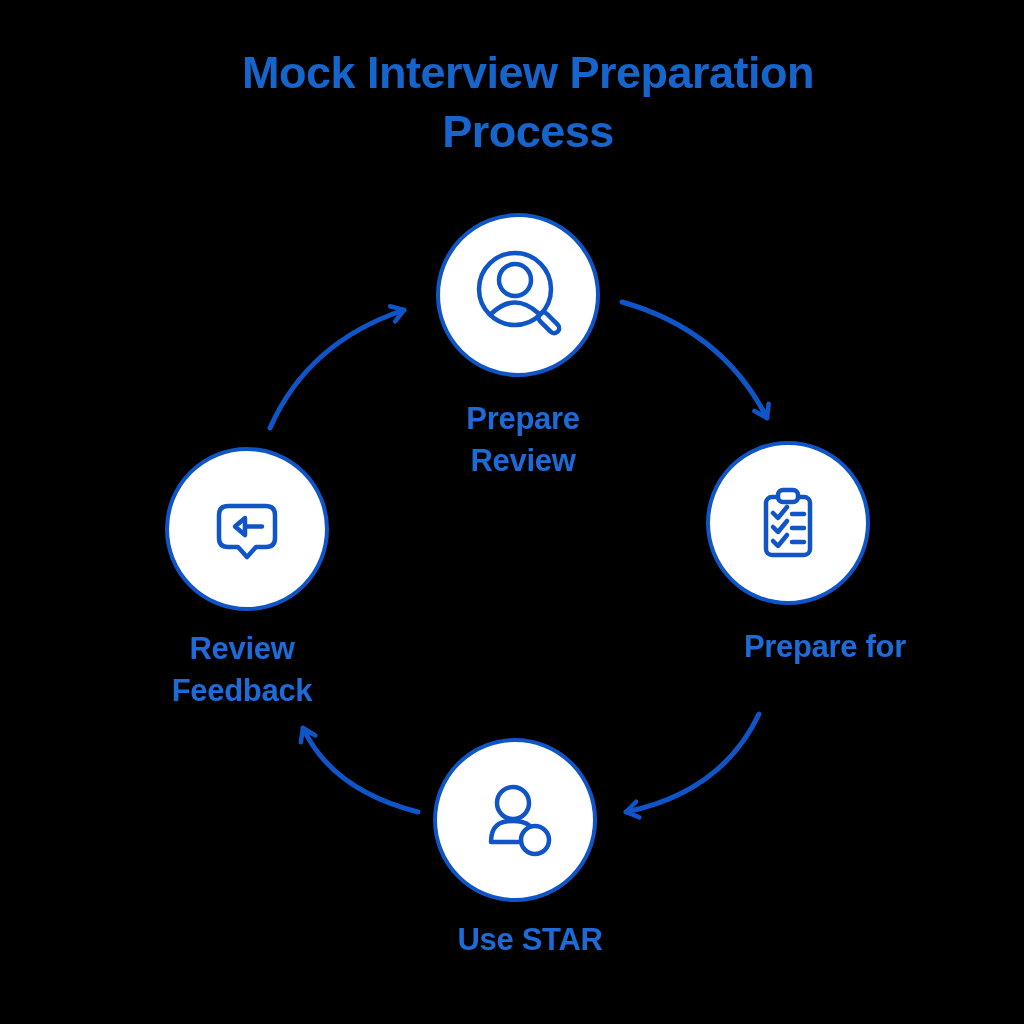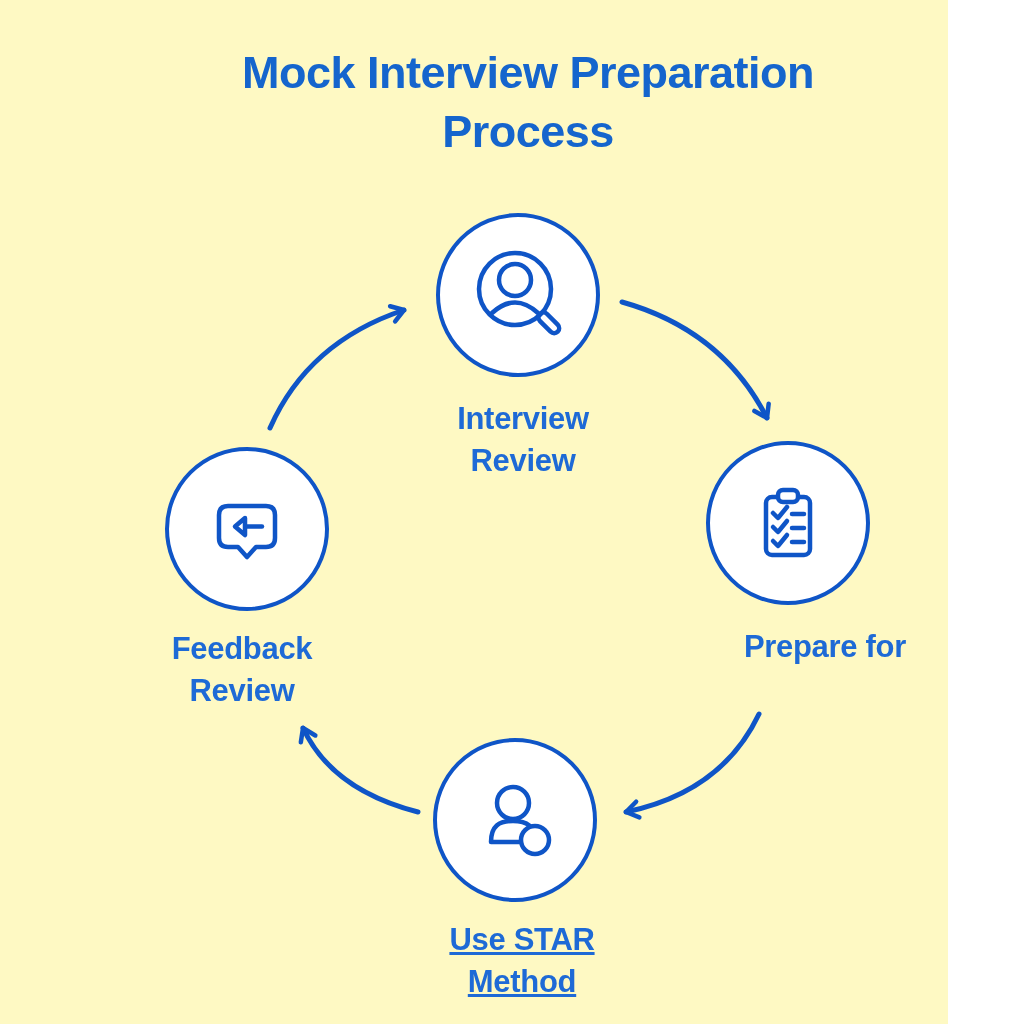--- a/index.html
+++ b/index.html
@@ -1,20 +1,20 @@
 <!DOCTYPE html>
 <html><head>
 <meta charset="utf-8">
 <style>
   html, body { margin: 0; padding: 0; background: #ffffff; }
   .canvas {
     position: relative;
-    width: 948px;
+    width: 1024px;
     height: 1024px;
-    background: #fef9c3;
+    background: #000000;
     overflow: hidden;
     font-family: "Liberation Sans", sans-serif;
   }
   .title {
     position: absolute;
     left: 32px;
     top: 44px;
     width: 992px;
     text-align: center;
     font-size: 45px;
@@ -99,21 +99,21 @@
 
   <div class="node-circle" style="left:436px; top:213px;">
     <svg width="96" height="96" viewBox="0 0 96 96">
       <circle class="icon-stroke" cx="45" cy="42" r="36"></circle>
       <circle class="icon-stroke" cx="45" cy="33" r="16"></circle>
       <path class="icon-stroke" d="M22,66 Q45,45 68,66"></path>
       <rect class="icon-stroke" x="70" y="62" width="25" height="10" rx="5" transform="rotate(45 70 67)"></rect>
     </svg>
   </div>
   <div class="node-label" style="left:393px; top:398px;">
-    <span>Interview</span>
+    <span>Prepare</span>
     <span>Review</span>
   </div>
 
   <div class="node-circle" style="left:706px; top:441px;">
     <svg width="96" height="96" viewBox="0 0 96 96">
       <rect class="icon-stroke" x="26" y="22" width="44" height="58" rx="6"></rect>
       <rect class="icon-stroke-filled" x="38" y="15" width="20" height="12" rx="5"></rect>
       <path class="icon-stroke" d="M33,38 l5,5 l9,-11"></path>
       <line class="icon-stroke" x1="52" y1="39" x2="64" y2="39"></line>
       <path class="icon-stroke" d="M33,52 l5,5 l9,-11"></path>
@@ -126,30 +126,29 @@
     <span>Prepare for</span>
   </div>
 
   <div class="node-circle" style="left:433px; top:738px;">
     <svg width="96" height="96" viewBox="0 0 96 96">
       <circle class="icon-stroke" cx="46" cy="31" r="16"></circle>
       <path class="icon-stroke" d="M24,70 C24,54 32,49 46,49 C60,49 68,54 68,70 Z"></path>
       <circle class="icon-stroke-filled" cx="68" cy="68" r="14"></circle>
     </svg>
   </div>
-  <div class="node-label" style="left:392px; top:919px;text-decoration:underline;">
+  <div class="node-label" style="left:400px; top:919px;">
     <span>Use STAR</span>
-    <span>Method</span>
   </div>
 
   <div class="node-circle" style="left:165px; top:447px;">
     <svg width="96" height="96" viewBox="0 0 96 96">
       <path class="icon-stroke" d="M29,25 H67 Q76,25 76,34 V57 Q76,66 67,66 H57 L48,76 L39,66 H29 Q20,66 20,57 V34 Q20,25 29,25 Z"></path>
       <line class="icon-stroke" x1="42" y1="45.5" x2="63" y2="45.5"></line>
       <path class="icon-stroke-filled" d="M46,37 L36,45.5 L46,54 Z"></path>
     </svg>
   </div>
   <div class="node-label" style="left:112px; top:628px;">
+    <span>Review</span>
     <span>Feedback</span>
-    <span>Review</span>
   </div>
 
 </div>
 
 </body></html>

